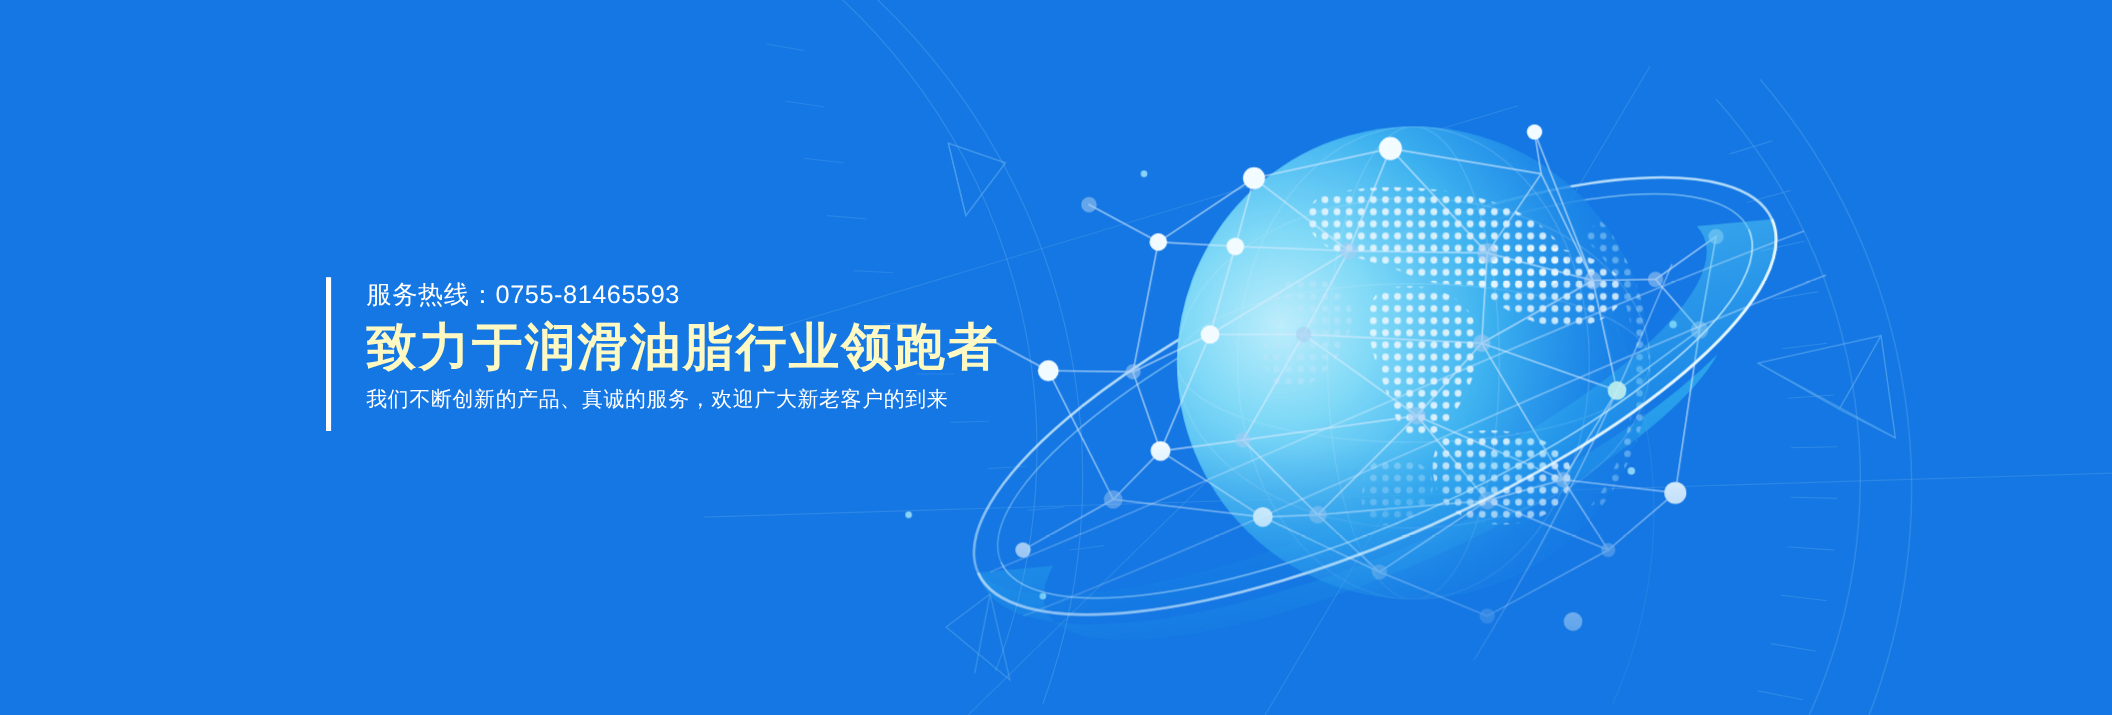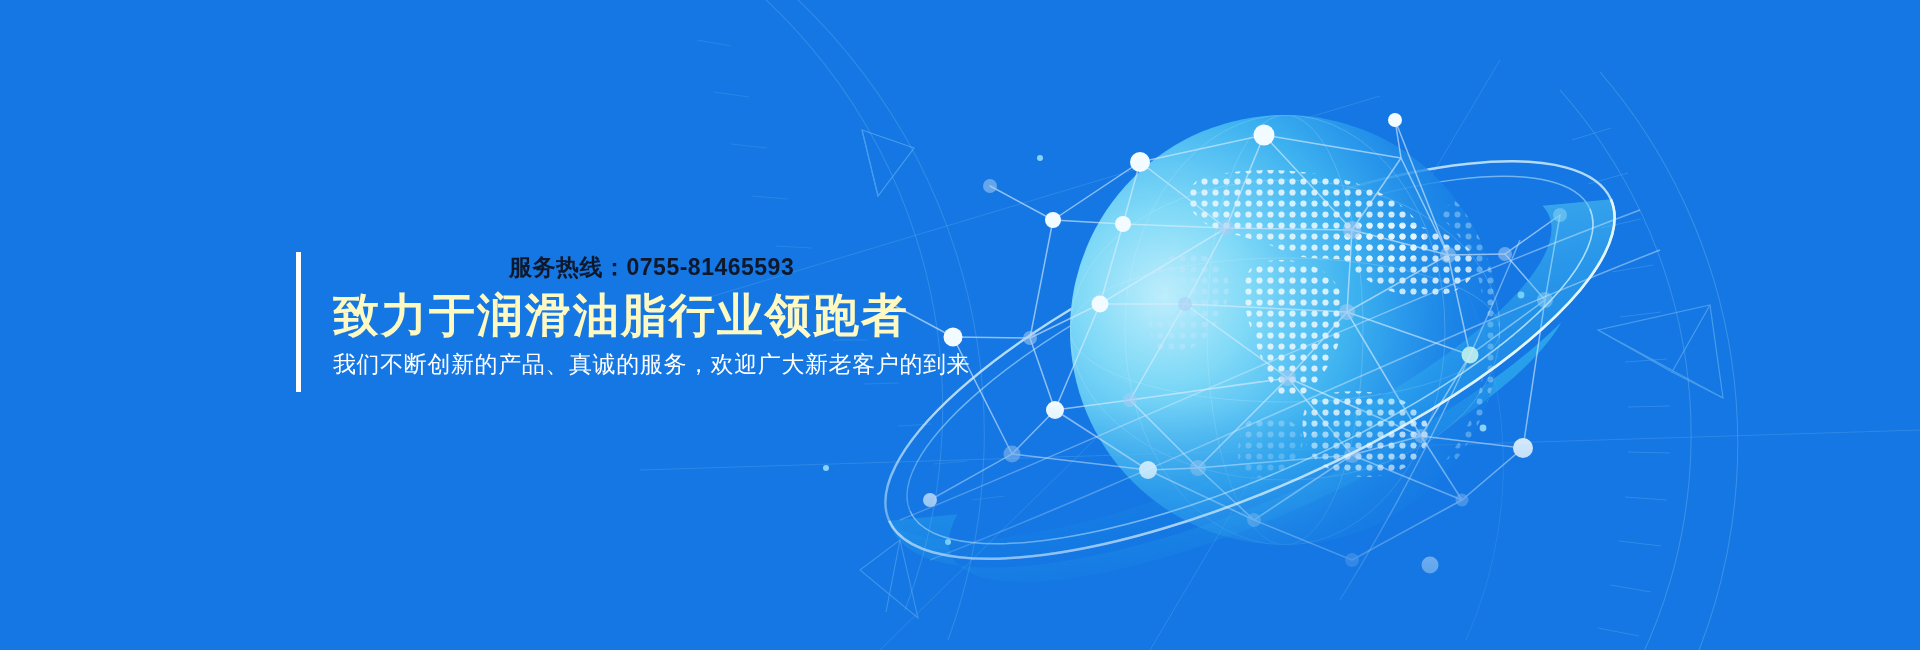--- a/index.html
+++ b/index.html
@@ -27,40 +27,39 @@
   #text-block {
     position: absolute;
     left: 296px;
     top: 252px;
     height: 140px;
     padding-left: 32px;
     border-left: 5px solid #ffffff;
     box-sizing: border-box;
   }
   #hotline {
-    color: #0f172a;
+    color: #ffffff;
     font-size: 23px;
     line-height: 30px;
     letter-spacing: 0.5px;
-    font-weight: 700;
+    font-weight: 400;
     white-space: nowrap;
-    text-align: center;
   }
   #headline {
     color: #fef9c3;
     font-size: 46px;
     line-height: 58px;
     font-weight: 700;
     letter-spacing: 2px;
     white-space: nowrap;
     margin-top: 4px;
   }
   #subheadline {
     color: #ffffff;
-    font-size: 23px;
+    font-size: 19px;
     line-height: 28px;
     font-weight: 400;
     letter-spacing: 0.6px;
     white-space: nowrap;
     margin-top: 6px;
   }
 </style>
 </head>
 <body>
 

